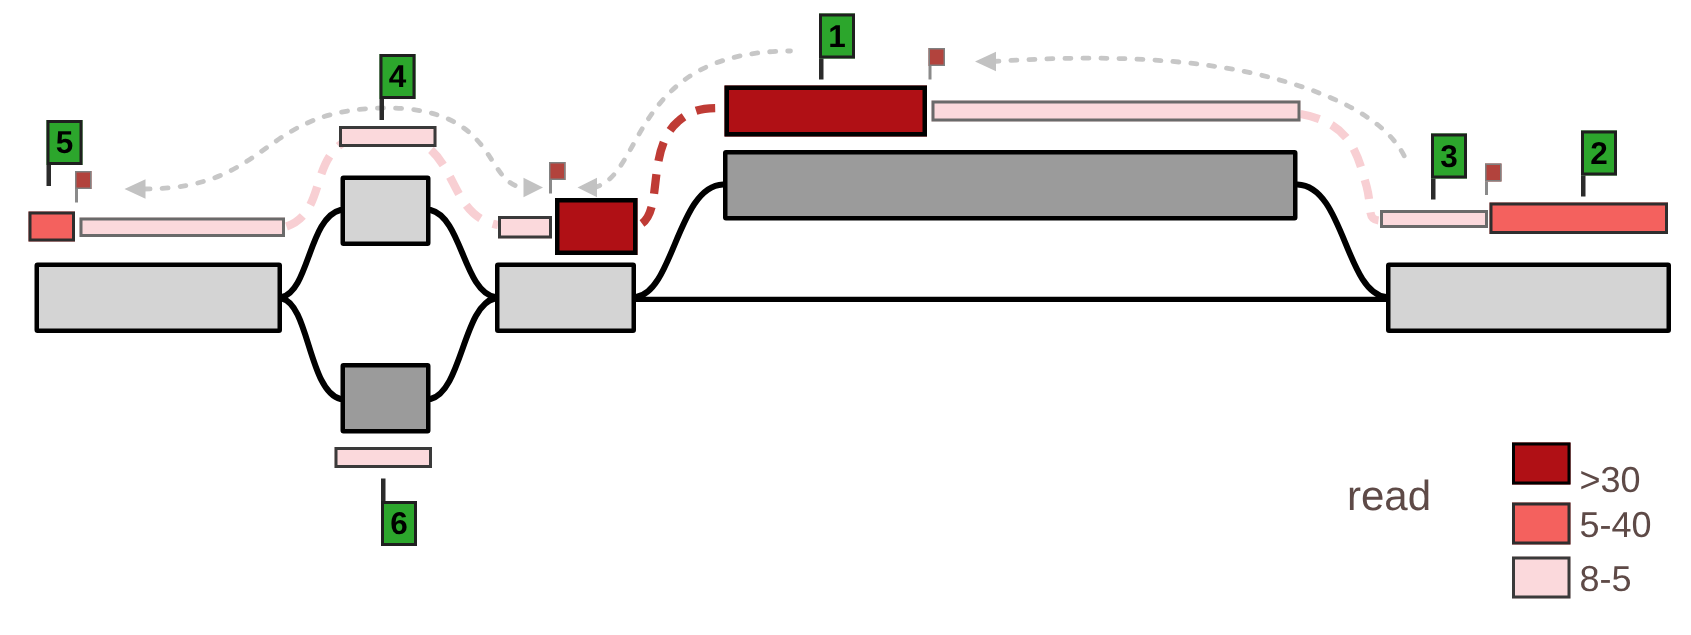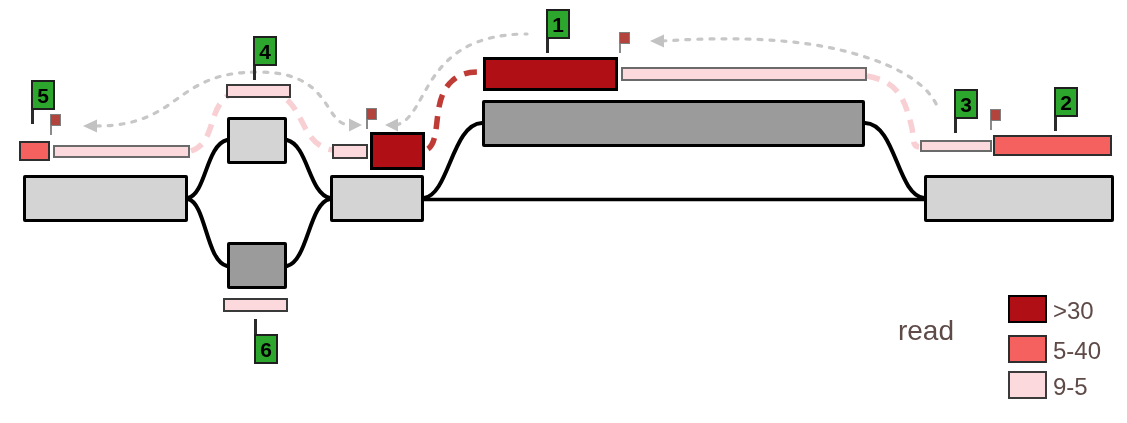--- a/index.html
+++ b/index.html
@@ -131,20 +131,20 @@
   <div class="mflag" style="left:990px;top:109px;">
     <div class="sq"></div>
     <div class="pole"></div>
   </div>
 
   <div id="legend">
     <div id="legend-title">
       <div>read</div>
     </div>
     <div class="lg-swatch cov red" style="top:295px;border-width:2.5px;"></div>
-    <div class="lg-label" style="top:299px;">&gt;30</div>
+    <div class="lg-label" style="top:309px;">&gt;30</div>
     <div class="lg-swatch cov salmon" style="top:335px;"></div>
     <div class="lg-label" style="top:339px;">5-40</div>
     <div class="lg-swatch cov pink-d" style="top:371px;"></div>
-    <div class="lg-label" style="top:375px;">9-5</div>
+    <div class="lg-label" style="top:375px;">8-5</div>
   </div>
 
 </div>
 
 </body></html>

